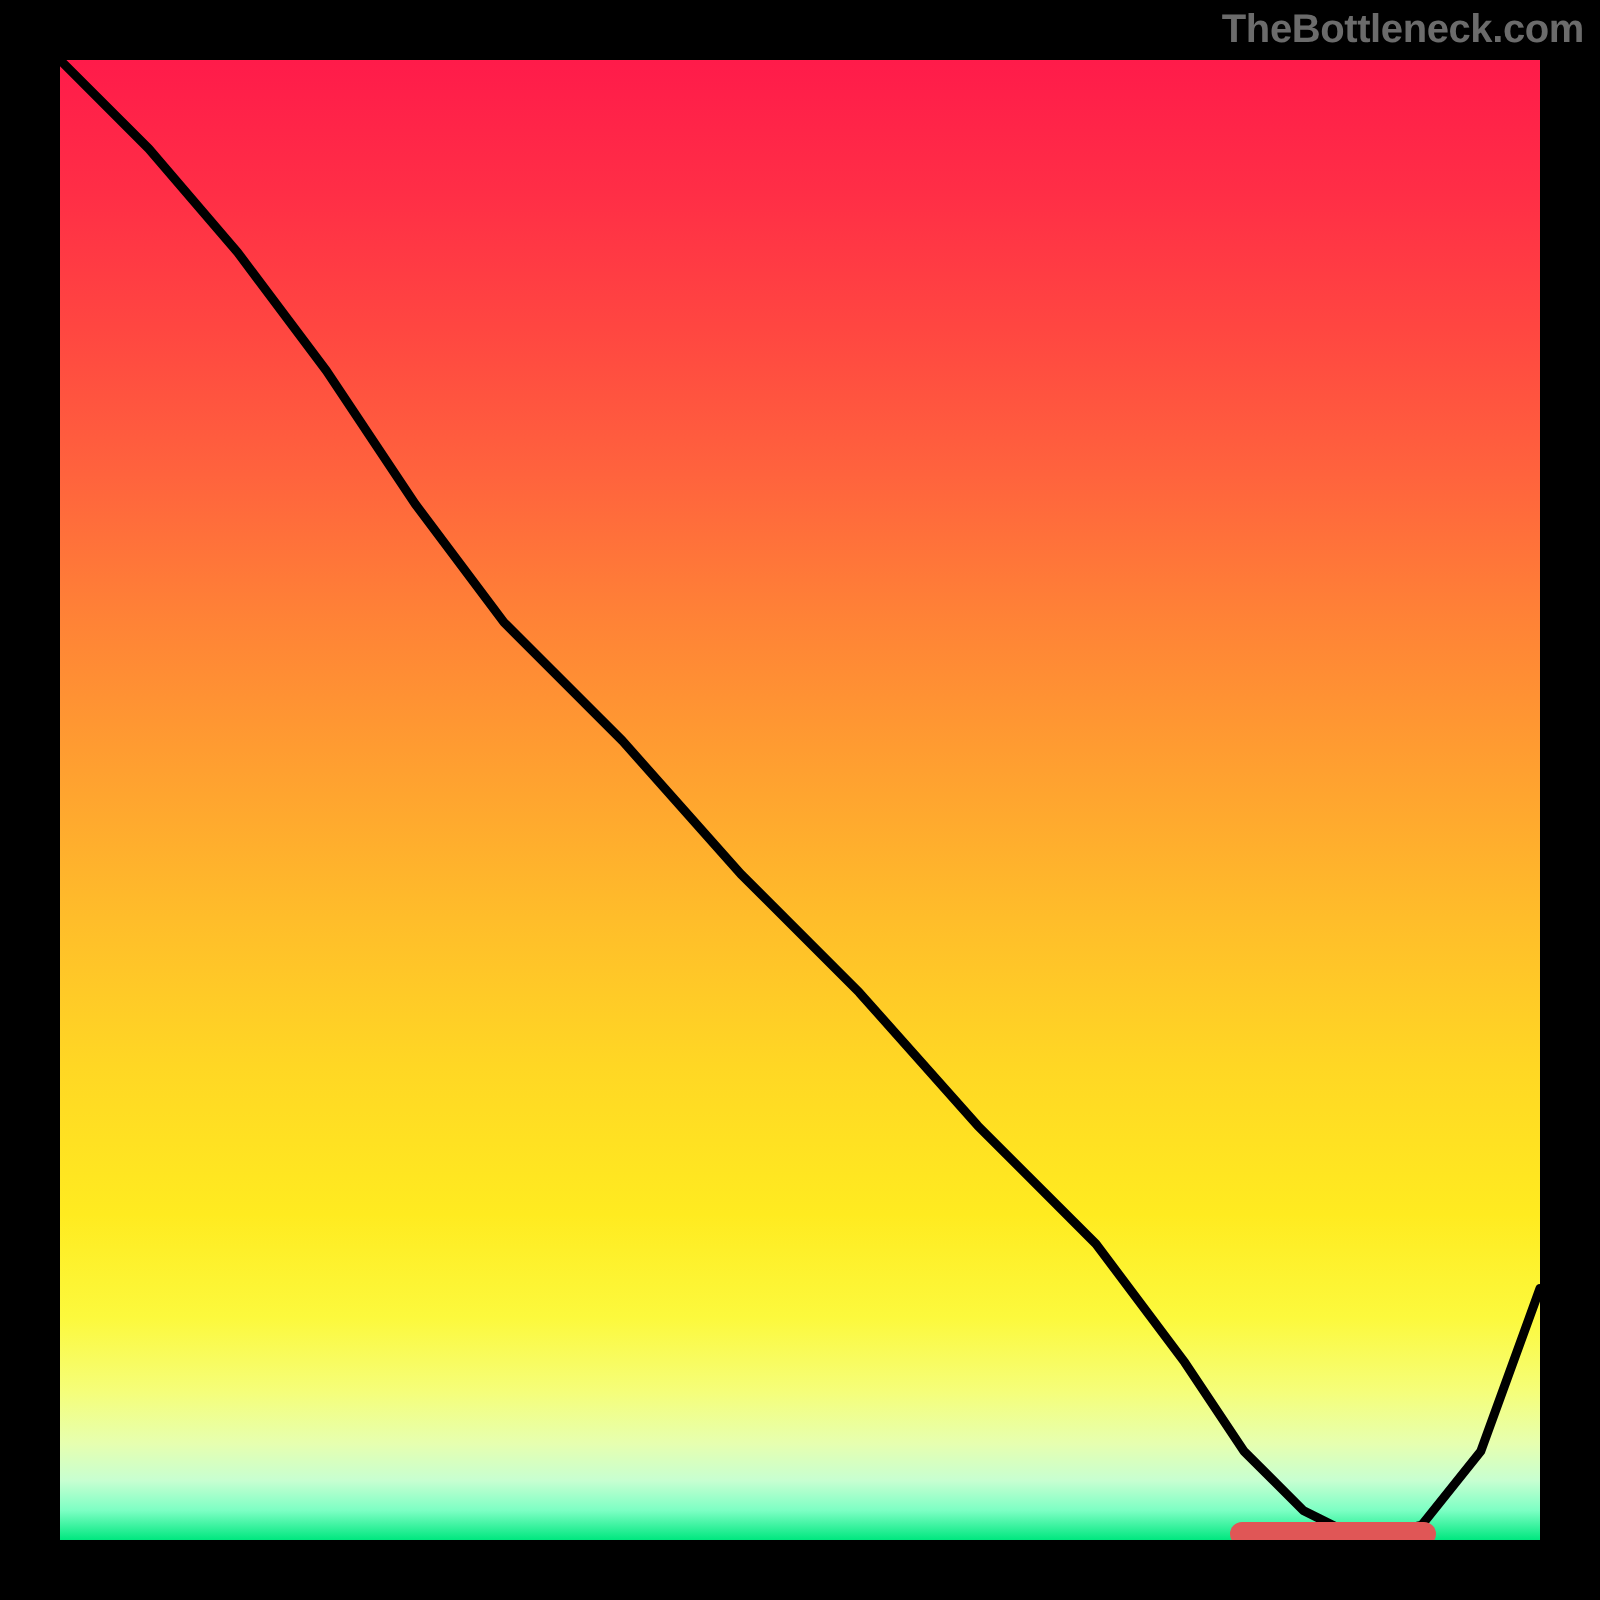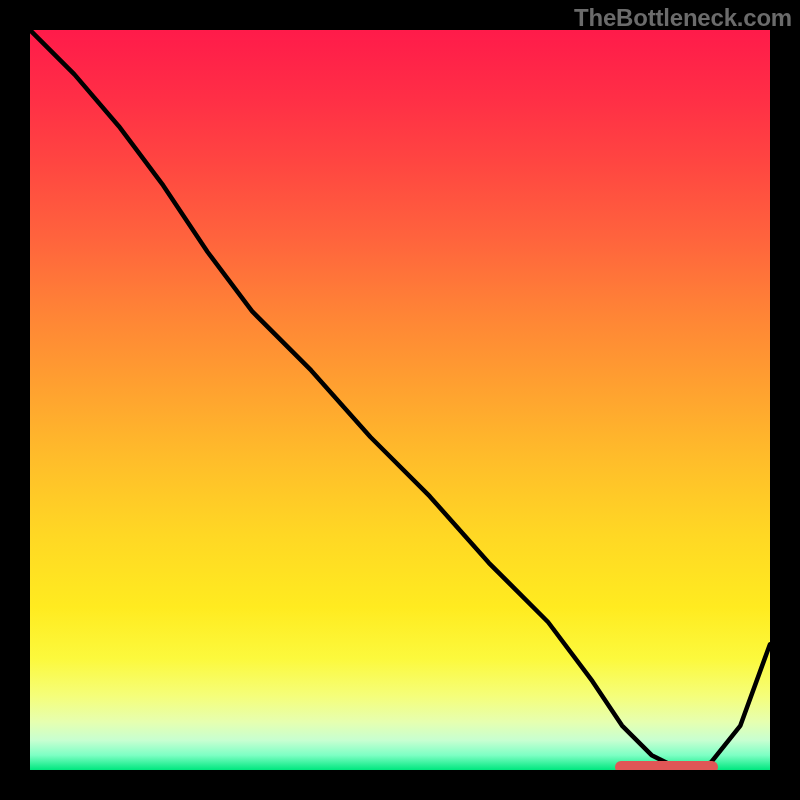--- a/index.html
+++ b/index.html
@@ -8,21 +8,21 @@
     position: relative;
     width: 800px;
     height: 800px;
     background: #000;
   }
   .watermark {
     position: absolute;
     top: 4px;
     right: 8px;
     font-family: Arial, Helvetica, sans-serif;
-    font-size: 24px;
+    font-size: 20px;
     font-weight: 700;
     color: #6b6b6b;
     letter-spacing: -0.2px;
     z-index: 20;
     user-select: none;
   }
   .plot {
     position: absolute;
     left: 30px;
     top: 30px;

